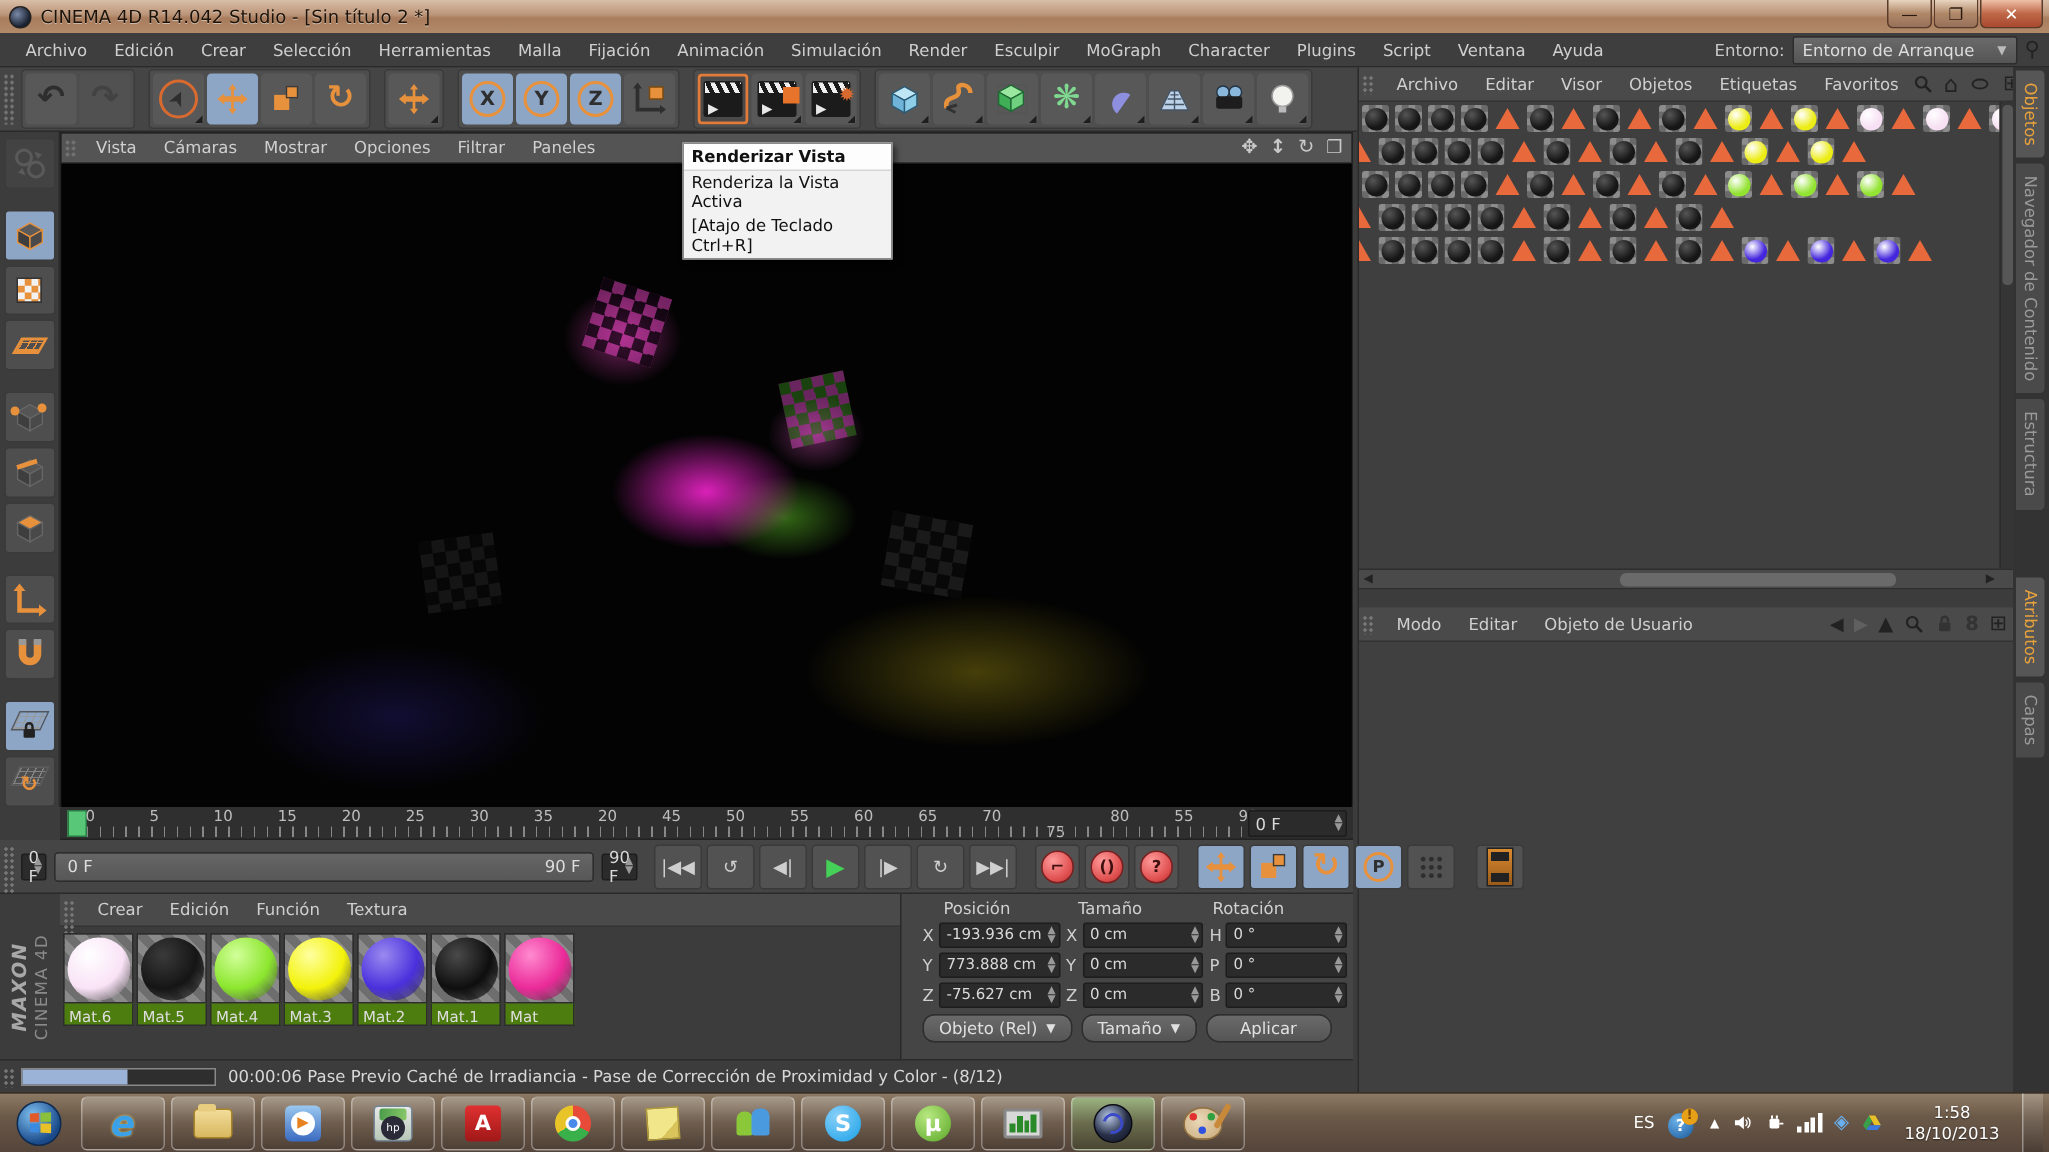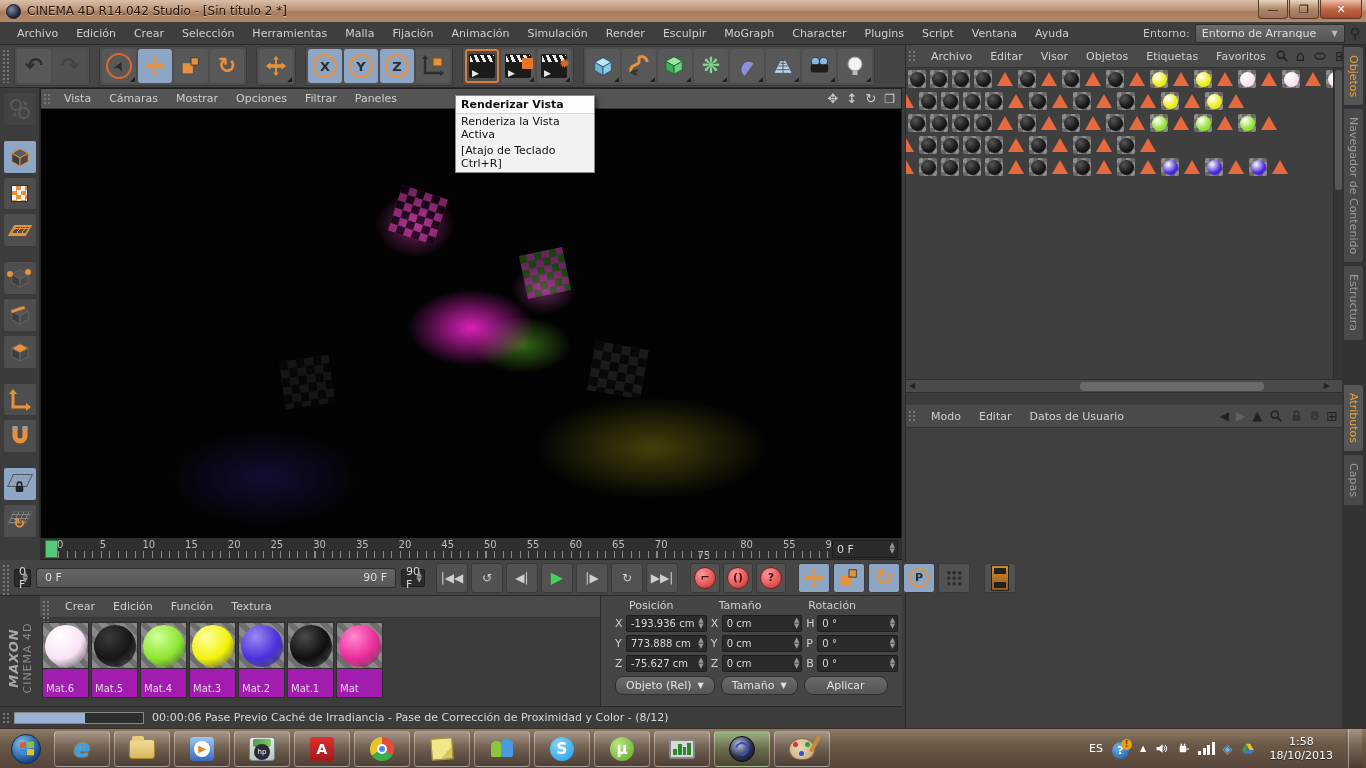--- a/index.html
+++ b/index.html
@@ -126,21 +126,21 @@
   
   #matman { position:absolute; left:0; top:596px; width:600px; height:110px; background:#3c3c3c; }
   #brand { position:absolute; left:-30px; top:48px; transform:rotate(-90deg); transform-origin:center; width:100px; text-align:center; color:#9a9a9a; }
   #brand .mx { font-weight:bold; font-style:italic; font-size:13px; letter-spacing:1px; color:#a8a8a8; }
   #brand .c4 { font-size:11px; letter-spacing:1px; color:#8a8a8a; }
   #mat-menu { position:absolute; left:40px; top:0; width:560px; height:22px; background:#4a4a4a; border-bottom:1px solid #333; display:flex; align-items:center; padding-left:16px; }
   #mat-list { position:absolute; left:42px; top:26px; display:flex; gap:2px; }
   .mat { width:47px; }
   .mat .thumb { width:47px; height:47px; background:repeating-linear-gradient(45deg,#8a8a8a 0 6px,#6e6e6e 6px 12px); display:flex; align-items:center; justify-content:center; border:1px solid #2d2d2d; }
   .mat .ball { width:42px; height:42px; border-radius:50%; }
-  .mat .mlabel { height:15px; background:#a21caf; color:#ddd; font-size:10px; padding:14px 3px; border:1px solid #2d2d2d; border-top:none; }
+  .mat .mlabel { height:15px; background:#4d7c0f; color:#ddd; font-size:10px; padding:4px 3px; border:1px solid #2d2d2d; border-top:none; }
 
   
   #coords { position:absolute; left:600px; top:596px; width:302px; height:110px; background:#454545; border-left:1px solid #2a2a2a; padding:3px 4px 0 14px; }
   #coords .hdr { display:flex; color:#d0d0d0; margin-bottom:3px; }
   #coords .hdr span { width:98px; }
   .crow { display:flex; gap:4px; margin-bottom:3px; align-items:center; }
   .cfield { display:flex; align-items:center; gap:3px; width:96px; }
   .cfield .axl { width:8px; color:#cfcfcf; }
   .cfield .spinfield { flex:1; height:17px; font-size:10px; }
   #coords .bottomrow { display:flex; gap:6px; margin-top:4px; }
@@ -741,21 +741,21 @@
       <span class="harr" style="left:3px">◀</span>
       <div class="thumb"></div>
       <span class="harr" style="right:12px">▶</span>
     </div>
     <div id="am-gap"></div>
     <div class="pan-menu">
       <div class="grip"></div>
       <div id="am-menu" style="display:flex">
           <span class="menu-item">Modo</span>
           <span class="menu-item">Editar</span>
-          <span class="menu-item">Datos de Usuario</span>
+          <span class="menu-item">Objeto de Usuario</span>
         </div>
       <div class="pan-icons" id="am-icons">
           <span><span class="gly" style="color: rgb(34, 34, 34); font-size: 12px;">◀</span></span>
           <span><span class="gly" style="color: rgb(119, 119, 119); font-size: 12px; opacity: 0.5;">▶</span></span>
           <span><span class="gly" style="color: rgb(34, 34, 34); font-size: 13px;">▲</span></span>
           <span>
             <span class="svgi">
               <svg width="14" height="14" viewBox="0 0 24 24">
                 <circle cx="10" cy="10" r="6" fill="none" stroke="#222" stroke-width="2.5"></circle>
                 <line x1="14.5" y1="14.5" x2="21" y2="21" stroke="#222" stroke-width="3"></line>

